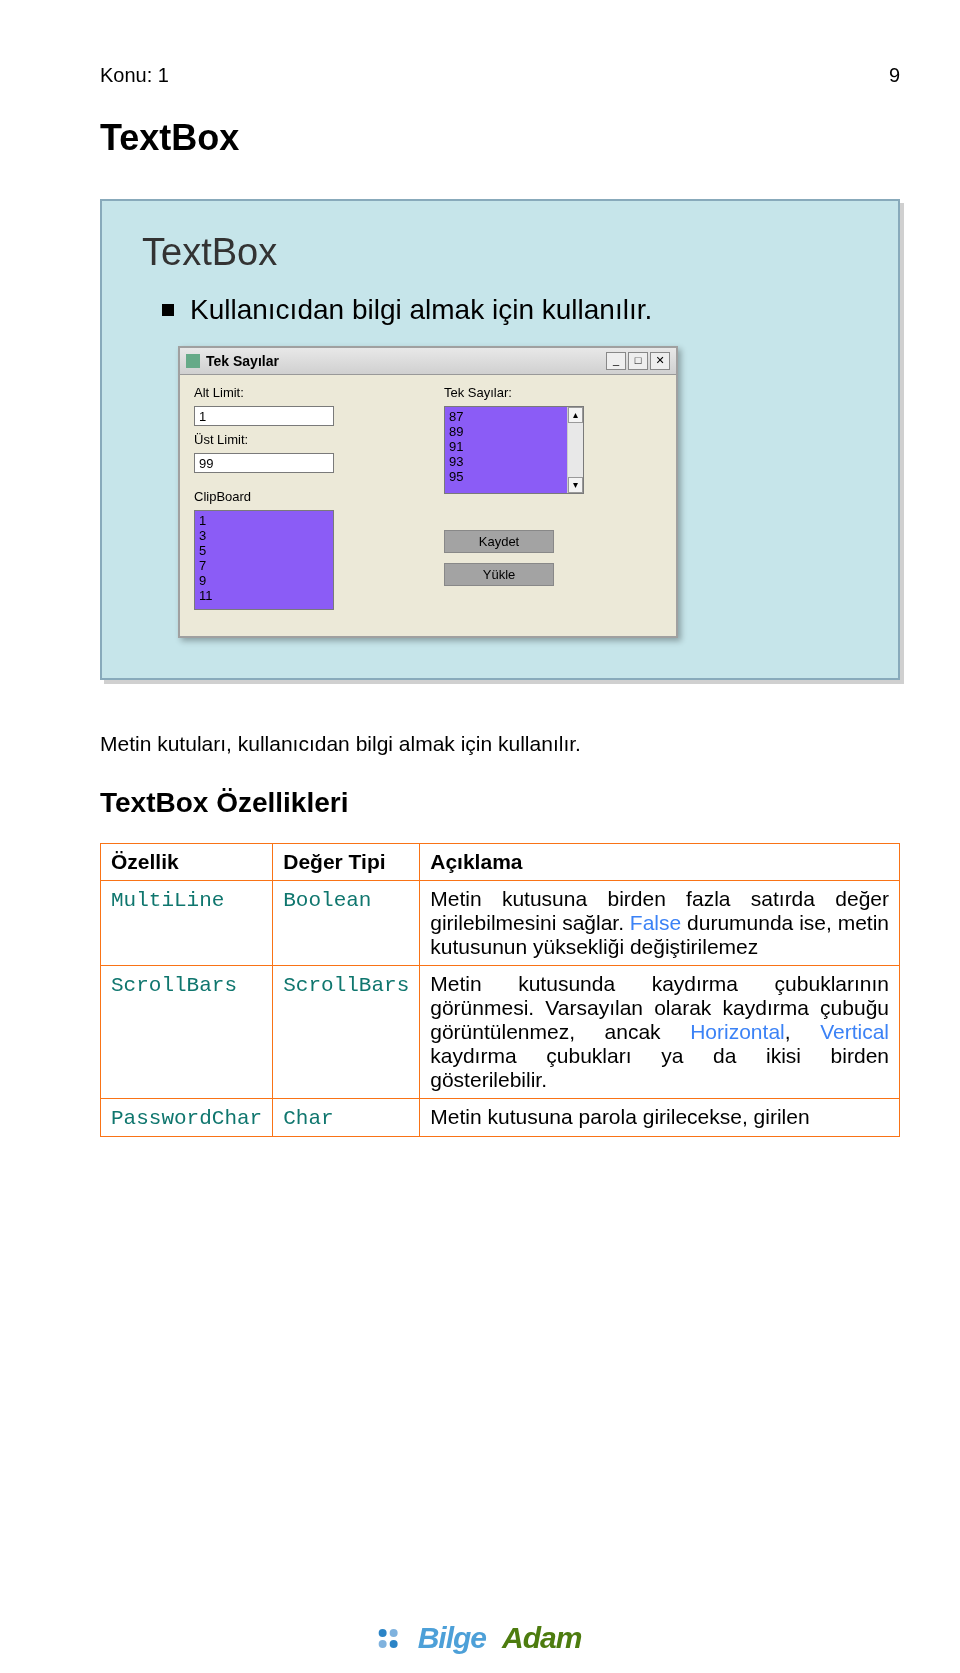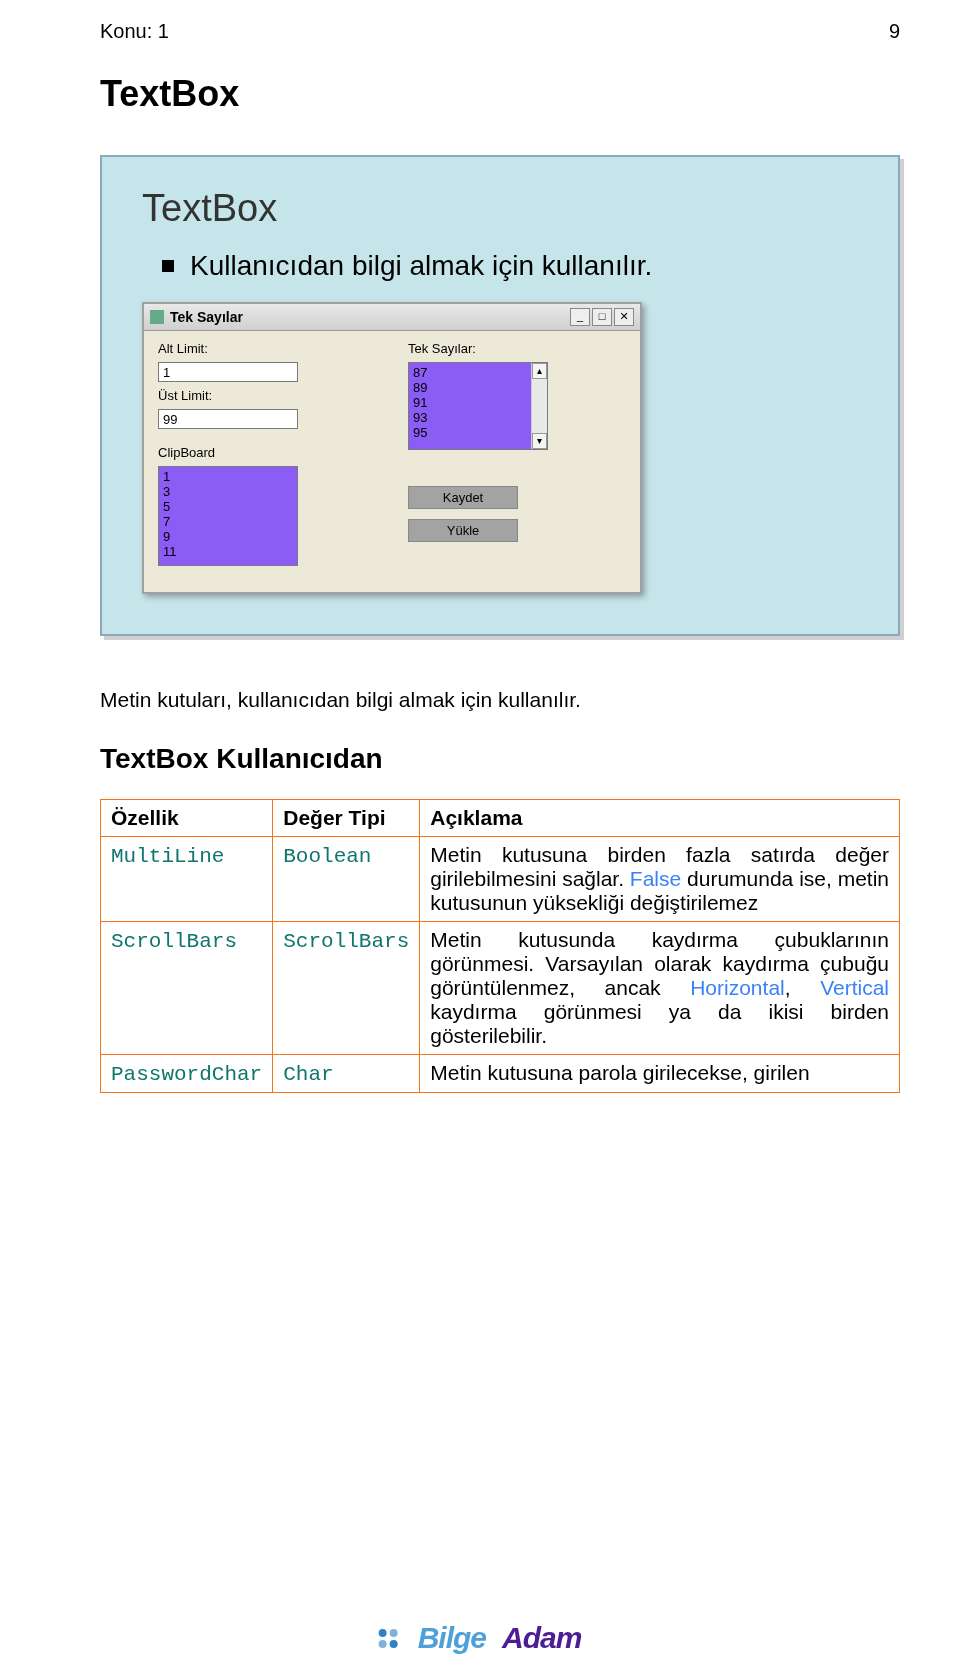--- a/index.html
+++ b/index.html
@@ -12,20 +12,21 @@
     color: #000;
   }
   .page {
     padding: 20px 60px 60px 100px;
   }
   .header-row {
     display: flex;
     justify-content: space-between;
     font-size: 20px;
     margin-bottom: 30px;
+    margin-top: 44px;
   }
   .section-title {
     font-size: 36px;
     font-weight: bold;
     margin-bottom: 40px;
   }
   .slide-box {
     border: 2px solid #88aabb;
     background: #c6e5ea;
     box-shadow: 4px 4px 0 #d0d0d0;
@@ -56,20 +57,21 @@
   .bullet-text {
     font-size: 28px;
   }
   
   .win-wrap {
     background: #ece9d8;
     border: 2px solid #a0a0a0;
     width: 500px;
     padding: 0 0 16px 0;
     box-shadow: 3px 3px 6px rgba(0,0,0,.3);
+    margin-left: 36px;
   }
   .win-titlebar {
     background: linear-gradient(#e8e8e8,#d0d0d0);
     display: flex;
     align-items: center;
     padding: 4px 6px;
     border-bottom: 1px solid #999;
   }
   .win-icon {
     width: 14px; height: 14px;
@@ -255,41 +257,41 @@
               <div class="wbtn">Yükle</div>
             </div>
           </div>
         </div>
       </div>
     </div>
   </div>
 
   <p class="body-text">Metin kutuları, kullanıcıdan bilgi almak için kullanılır.</p>
 
-  <h2 class="sub-heading">TextBox Kullanıcıdan</h2>
+  <h2 class="sub-heading">TextBox Özellikleri</h2>
 
   <table class="prop-table">
     <tbody>
         <tr>
       <th>Özellik</th>
       <th>Değer Tipi</th>
       <th>Açıklama</th>
     </tr>
     <tr>
       <td><span class="mono">MultiLine</span></td>
       <td><span class="mono">Boolean</span></td>
       <td>
         <span>Metin kutusuna birden fazla satırda değer girilebilmesini sağlar. </span><span class="mono2">False</span><span> durumunda ise, metin kutusunun yüksekliği değiştirilemez</span>
       </td>
     </tr>
     <tr>
       <td><span class="mono">ScrollBars</span></td>
       <td><span class="mono">ScrollBars</span></td>
       <td>
-        <span>Metin kutusunda kaydırma çubuklarının görünmesi. Varsayılan olarak kaydırma çubuğu görüntülenmez, ancak </span><span class="mono2">Horizontal</span><span>, </span><span class="mono2">Vertical</span><span> kaydırma görünmesi ya da ikisi birden gösterilebilir.</span>
+        <span>Metin kutusunda kaydırma çubuklarının görünmesi. Varsayılan olarak kaydırma çubuğu görüntülenmez, ancak </span><span class="mono2">Horizontal</span><span>, </span><span class="mono2">Vertical</span><span> kaydırma çubukları ya da ikisi birden gösterilebilir.</span>
       </td>
     </tr>
     <tr>
       <td><span class="mono">PasswordChar</span></td>
       <td><span class="mono">Char</span></td>
       <td>
         <span>Metin kutusuna parola girilecekse, girilen</span>
       </td>
     </tr>
   </tbody>
@@ -297,14 +299,14 @@
 </div>
 
 <div class="footer-logo">
   <div class="logo-dots">
     <span style="background:#2b84c6"></span>
       <span style="background:#7fb2de"></span>
     <span style="background:#7fb2de"></span>
       <span style="background:#2b84c6"></span>
   </div>
   <span>Bilge</span>
-    <span style="color:#4c1d95">Adam</span>
+    <span style="color:#4d7c0f">Adam</span>
 </div>
 
 </body></html>

